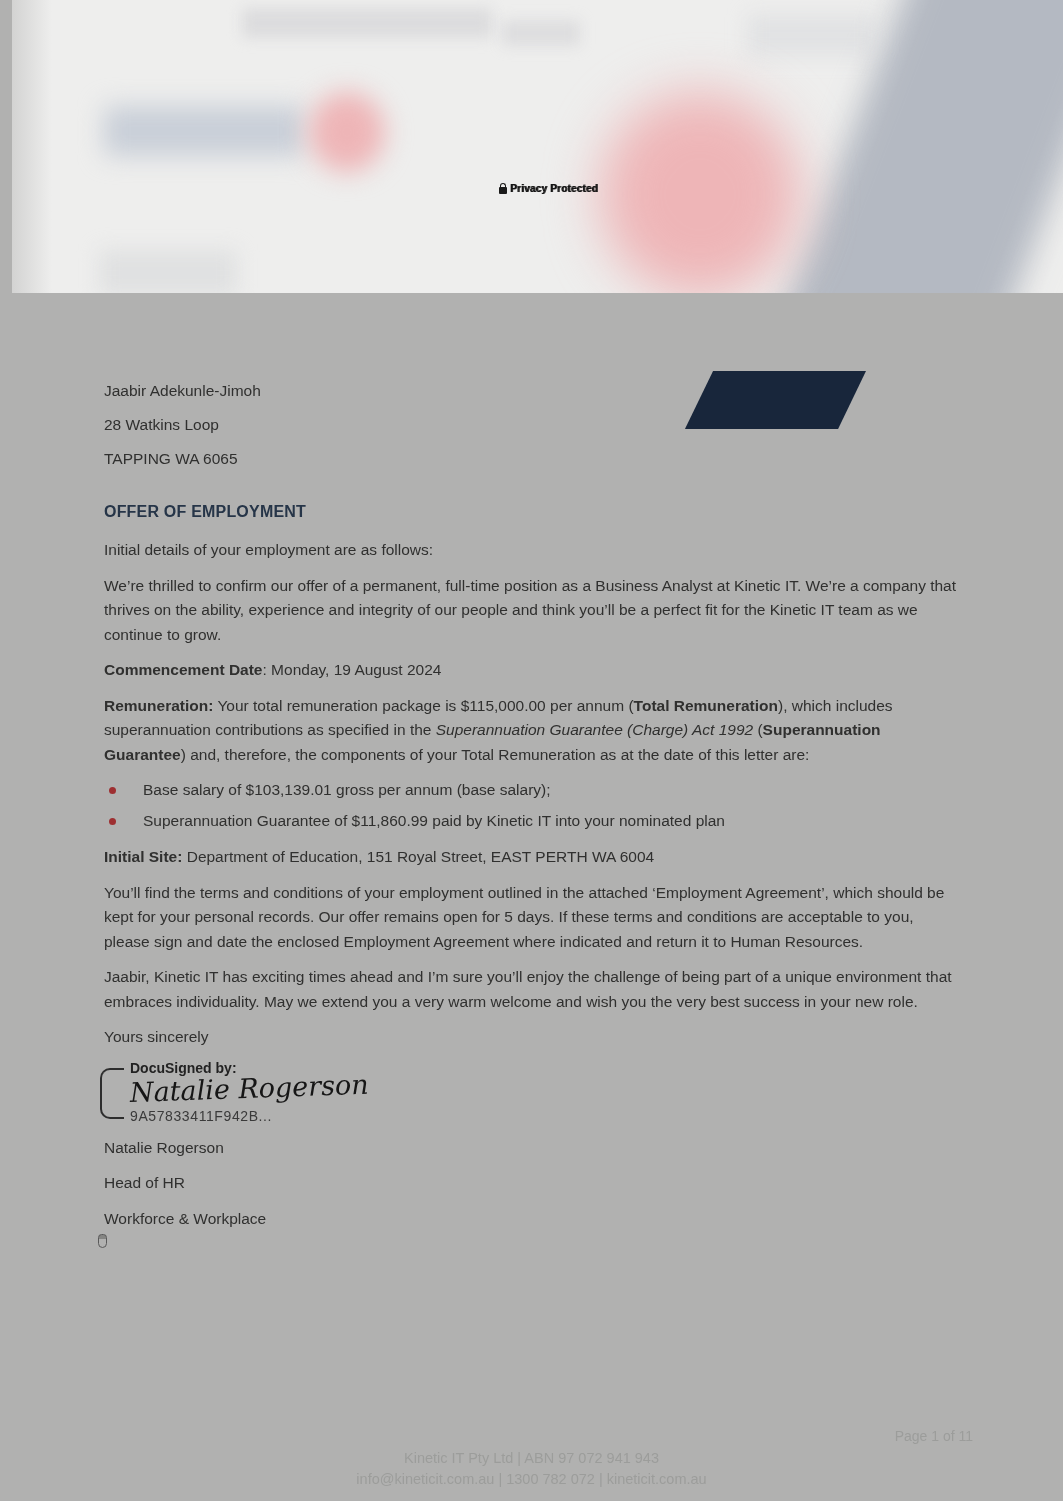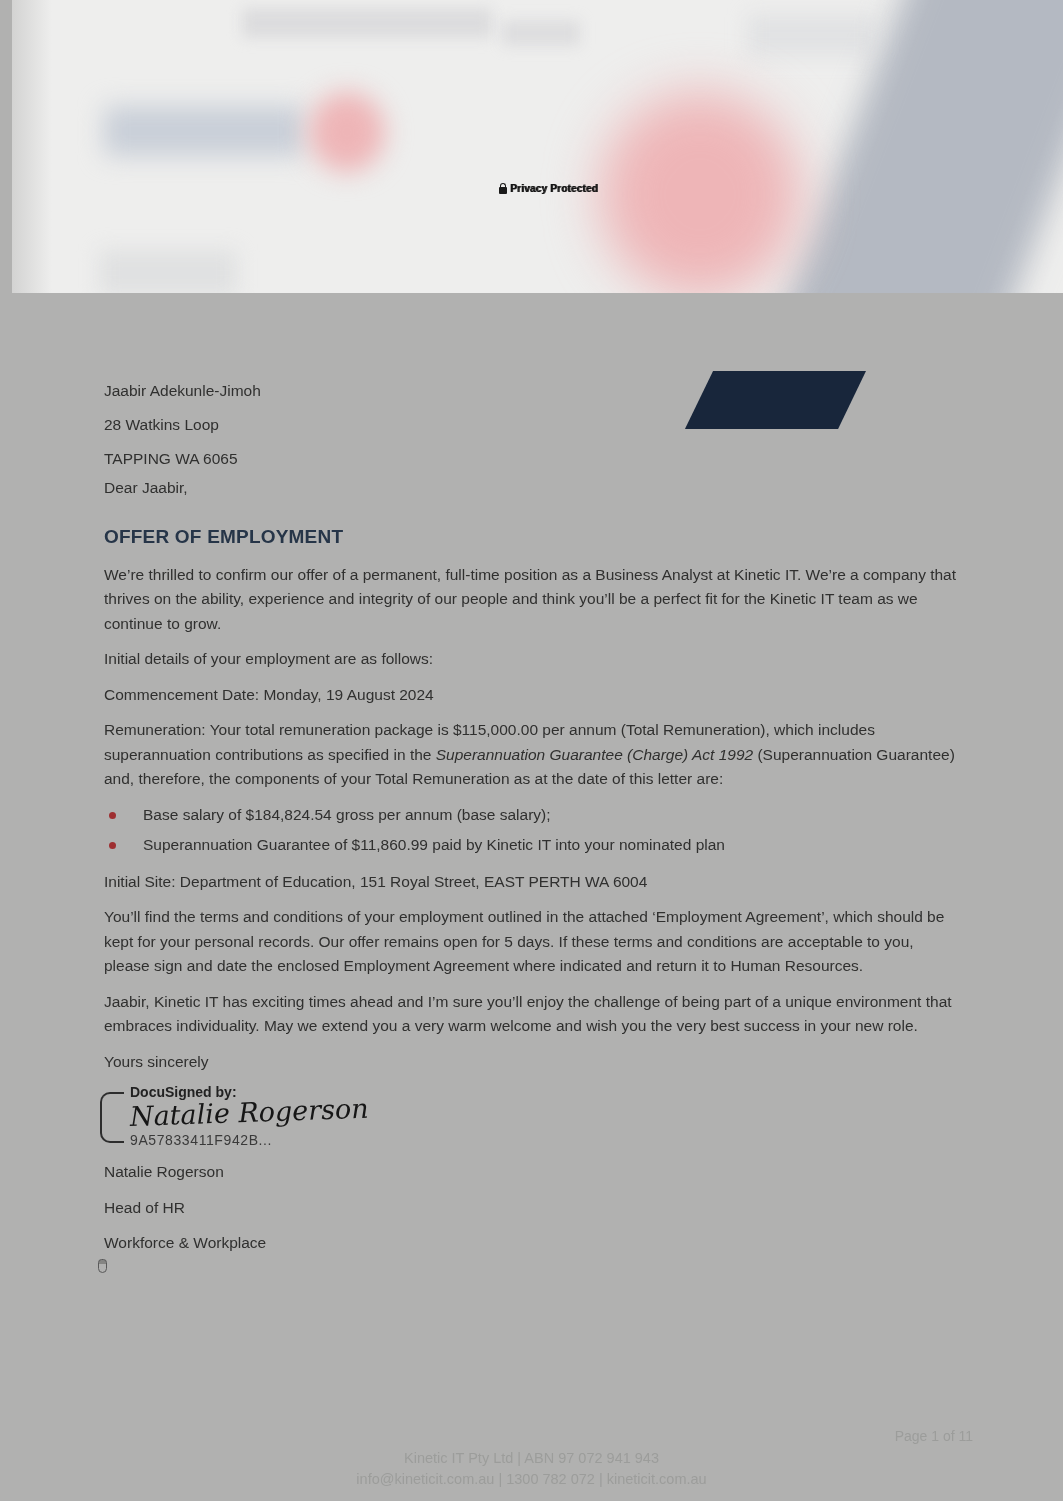--- a/index.html
+++ b/index.html
@@ -89,25 +89,25 @@
   }
 
   
   .letter{
     position:absolute;top:371px;left:0;width:1063px;height:1130px;
     padding:3px 106px 7px 104px;font-size:15.5px;line-height:24.5px;
   }
   .addr{line-height:34px;}
   .salutation{margin-top:33px;}
   .letter h1{
-    margin:23px 0 13px;font-size:19px;line-height:26px;
+    margin:23px 0 13px;font-size:16px;line-height:26px;
     font-weight:bold;color:var(--accent-navy);letter-spacing:.2px;
   }
   .letter p{margin:0 0 11px;}
-  .letter .b{font-weight:normal;text-align:center;}
+  .letter .b{font-weight:bold;text-align:center;}
   .letter .i{font-style:italic;}
   ul.bullets{list-style:none;margin:1px 0 12px;}
   ul.bullets li{position:relative;padding-left:39px;margin-bottom:6px;}
   ul.bullets li .dot{
     position:absolute;left:5px;top:9px;width:7px;height:7px;border-radius:50%;
     background:var(--bullet-red);
   }
   .closing{margin-top:30px;}
 
   
@@ -168,33 +168,32 @@
     </div>
   </div>
 
   <div class="navy-parallelogram"></div>
 
   <div class="letter">
     <div class="addr">Jaabir Adekunle-Jimoh</div>
     <div class="addr">28 Watkins Loop</div>
     <div class="addr">TAPPING WA 6065</div>
 
-    <p class="salutation">Dear Jaabir,</p>
 
     <h1>OFFER OF EMPLOYMENT</h1>
 
+    <p><span>Initial details of your employment are as follows:</span></p>
     <p><span>We’re thrilled to confirm our offer of a permanent, full-time position as a Business Analyst at Kinetic IT. We’re a company that thrives on the ability, experience and integrity of our people and think you’ll be a perfect fit for the Kinetic IT team as we continue to grow.</span></p>
-    <p><span>Initial details of your employment are as follows:</span></p>
     <p><span class="b">Commencement Date</span><span>: Monday, 19 August 2024</span></p>
     <p><span class="b">Remuneration:</span><span> Your total remuneration package is $115,000.00 per annum (</span><span class="b">Total Remuneration</span><span>), which includes superannuation contributions as specified in the </span><span class="i">Superannuation Guarantee (Charge) Act 1992</span><span> (</span><span class="b">Superannuation Guarantee</span><span>) and, therefore, the components of your Total Remuneration as at the date of this letter are:</span></p>
 
     <ul class="bullets">
       <li>
         <span class="dot"></span>
-        <span>Base salary of $184,824.54 gross per annum (base salary);</span>
+        <span>Base salary of $103,139.01 gross per annum (base salary);</span>
       </li>
       <li>
         <span class="dot"></span>
         <span>Superannuation Guarantee of $11,860.99 paid by Kinetic IT into your nominated plan</span>
       </li>
     </ul>
 
     <p><span class="b">Initial Site:</span><span> Department of Education, 151 Royal Street, EAST PERTH WA 6004</span></p>
     <p><span>You’ll find the terms and conditions of your employment outlined in the attached ‘Employment Agreement’, which should be kept for your personal records. Our offer remains open for 5 days. If these terms and conditions are acceptable to you, please sign and date the enclosed Employment Agreement where indicated and return it to Human Resources.</span></p>
     <p><span>Jaabir, Kinetic IT has exciting times ahead and I’m sure you’ll enjoy the challenge of being part of a unique environment that embraces individuality. May we extend you a very warm welcome and wish you the very best success in your new role.</span></p>

